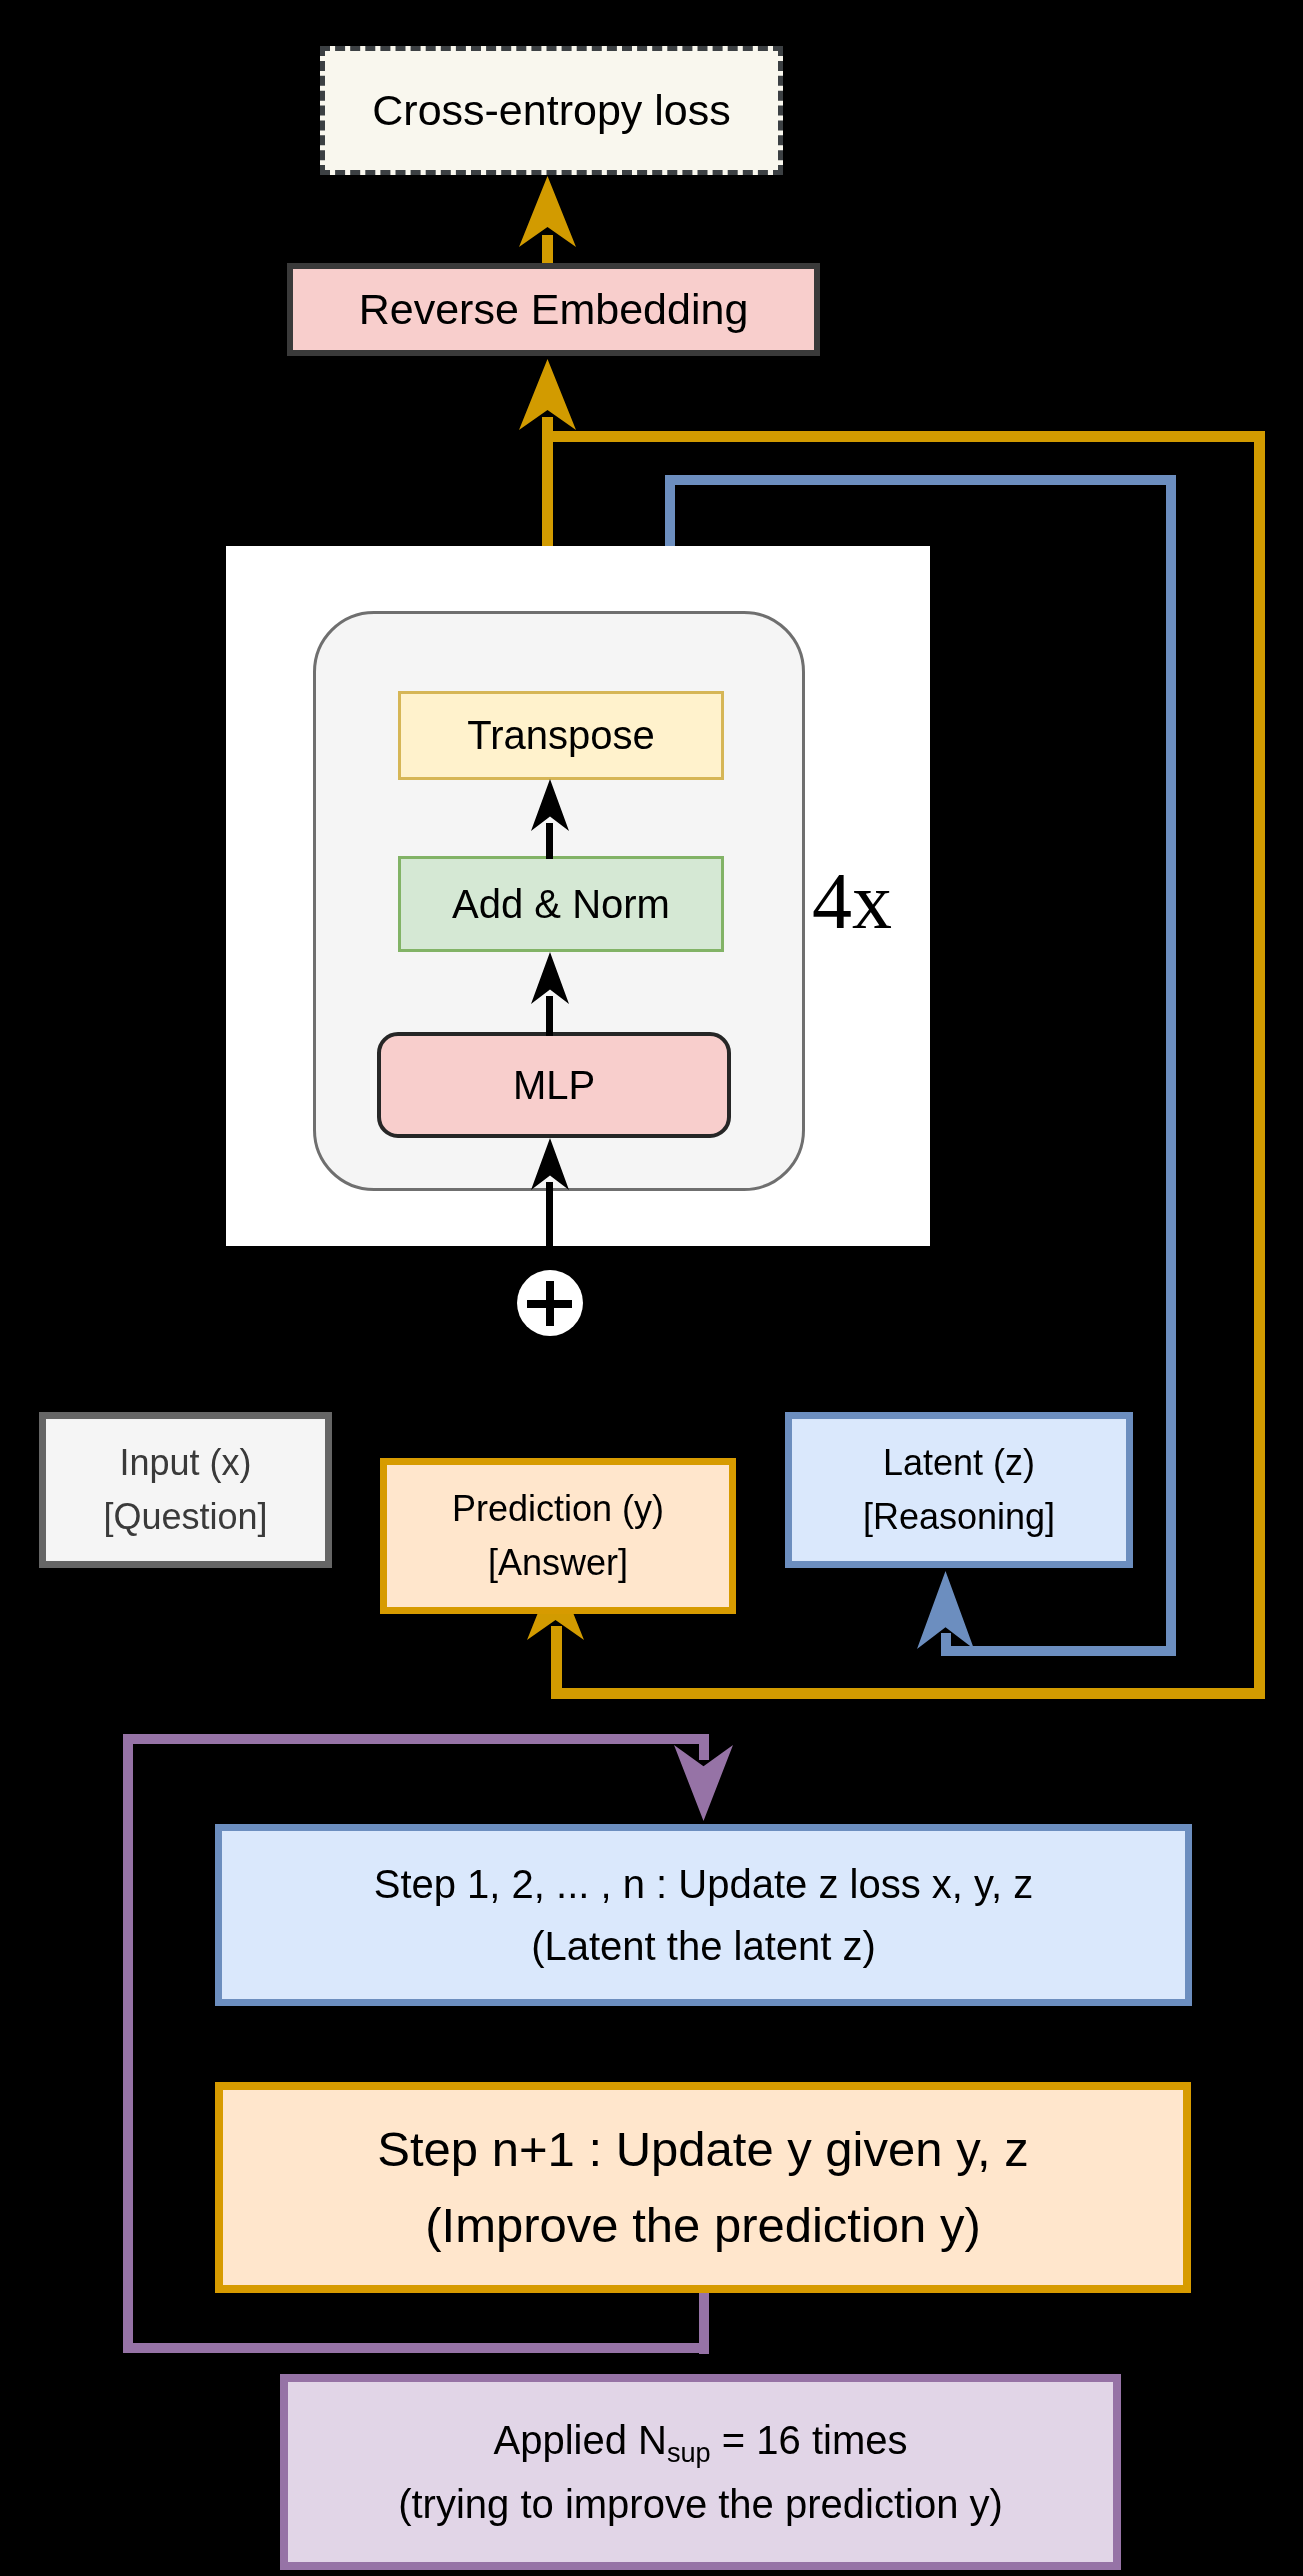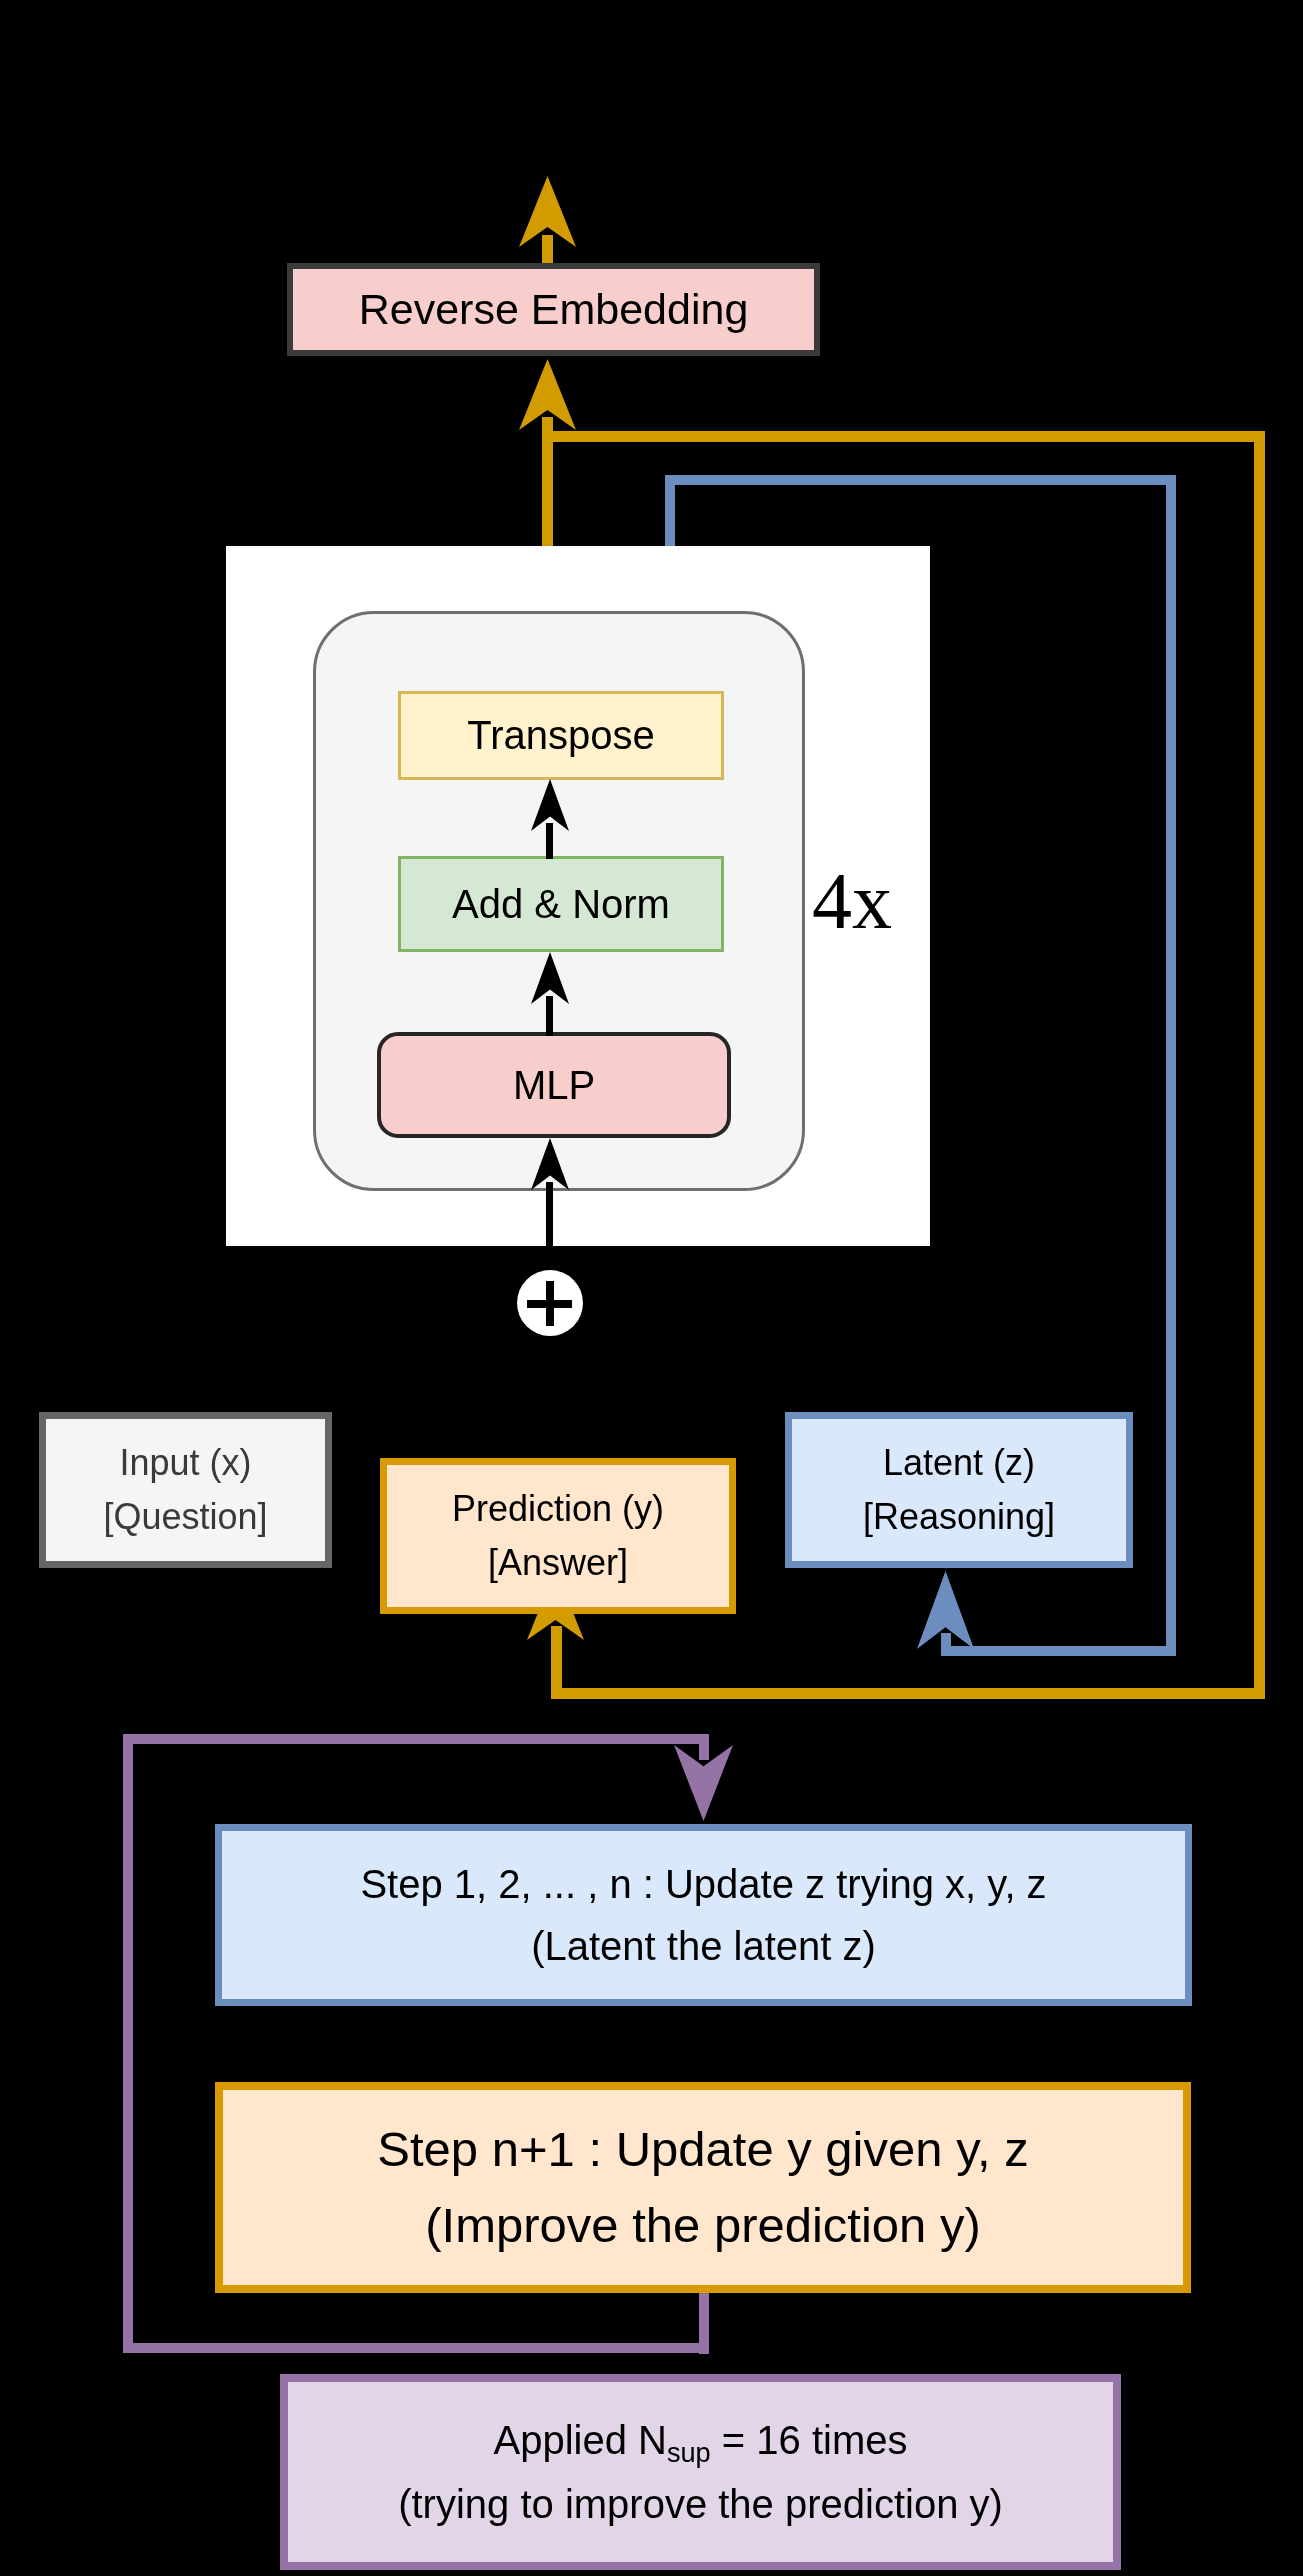--- a/index.html
+++ b/index.html
@@ -76,20 +76,23 @@
   <div class="line blueL" style="left:1166px;top:475px;width:9.6px;height:1181px;"></div>
   <div class="line blueL" style="left:941px;top:1646px;width:235px;height:9.6px;"></div>
   <div class="line blueL" style="left:941px;top:1633px;width:9.6px;height:22.6px;"></div>
   <div class="head up blue-head" style="left:917px;top:1571px;"></div>
 
   <div class="line gold" style="left:542px;top:235px;width:11.3px;height:35px;"></div>
   <div class="head up gold-head" style="left:519px;top:176px;"></div>
   <div class="line gold" style="left:542px;top:417px;width:11.3px;height:278px;"></div>
   <div class="head up gold-head" style="left:519px;top:359px;"></div>
 
+  <div class="box loss">
+    <span>Cross-entropy loss</span>
+  </div>
   <div class="box reverse">
     <span>Reverse Embedding</span>
   </div>
 
   <div class="abs panel"></div>
   <div class="abs container"></div>
   <div class="box transpose">
     <span>Transpose</span>
   </div>
   <div class="box addnorm">
@@ -125,21 +128,21 @@
   </div>
 
   <div class="line purpleL" style="left:123px;top:1734px;width:10.4px;height:619px;"></div>
   <div class="line purpleL" style="left:123px;top:1734px;width:586px;height:10.4px;"></div>
   <div class="line purpleL" style="left:699px;top:1734px;width:10.4px;height:26px;"></div>
   <div class="head down purple-head" style="left:674px;top:1745px;"></div>
   <div class="line purpleL" style="left:123px;top:2343px;width:586px;height:10.4px;"></div>
   <div class="line purpleL" style="left:699px;top:2268px;width:10.4px;height:86px;"></div>
 
   <div class="box step1">
-    <span>Step 1, 2, ... , n : Update z trying x, y, z</span>
+    <span>Step 1, 2, ... , n : Update z loss x, y, z</span>
     <span>(Latent the latent z)</span>
   </div>
   <div class="box step2">
     <span>Step n+1 : Update y given y, z</span>
     <span>(Improve the prediction y)</span>
   </div>
 
   <div class="box applied">
     <span><span>Applied N</span><sub>sup</sub><span> = 16 times</span></span>
     <span>(trying to improve the prediction y)</span>

